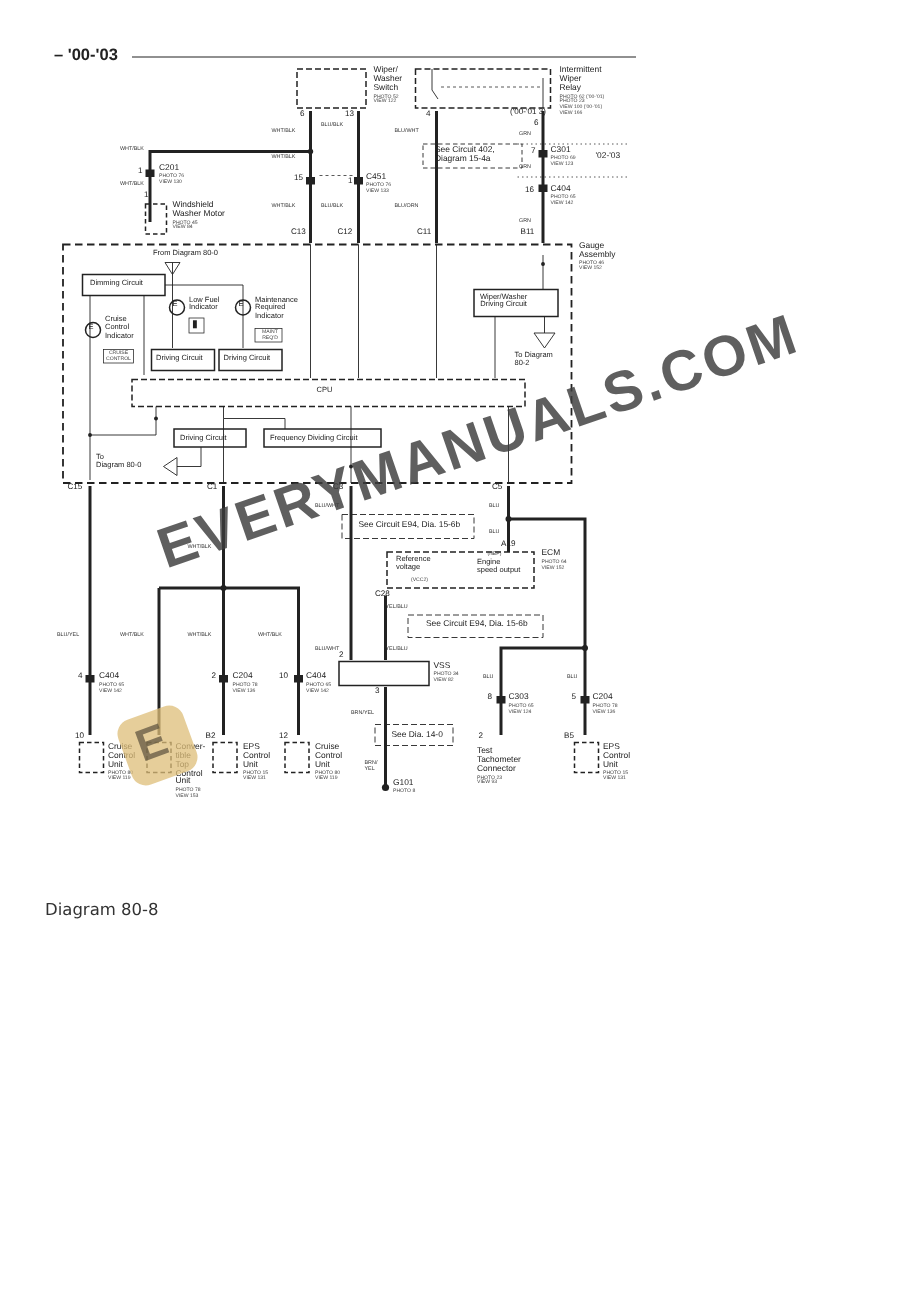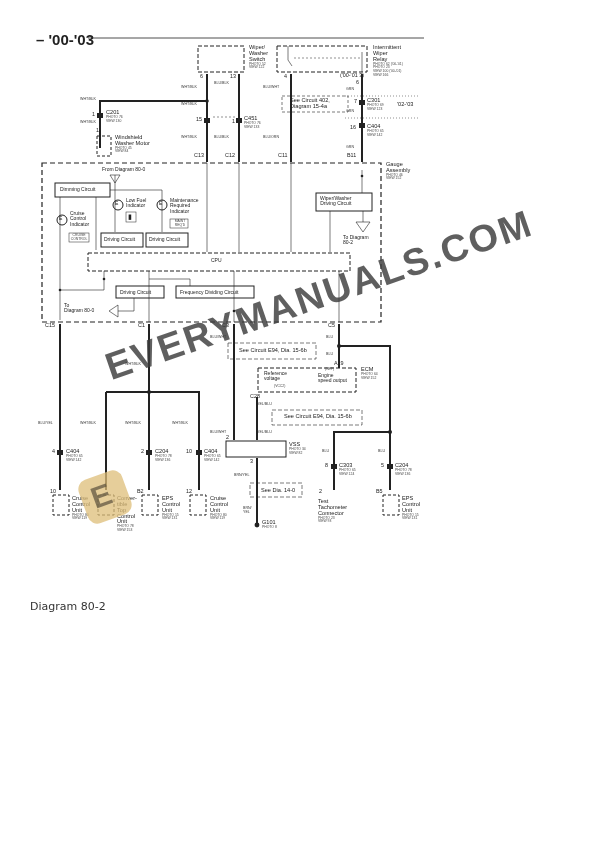--- a/index.html
+++ b/index.html
@@ -5,21 +5,21 @@
   html,body{margin:0;padding:0;background:#fff;}
   body{width:612px;height:866px;position:relative;overflow:hidden;font-family:"Liberation Sans",sans-serif;color:#222;}
   #diagram{position:absolute;left:0;top:0;width:612px;height:600px;}
   .t{position:absolute;font-family:"Liberation Sans",sans-serif;color:#222;white-space:nowrap;line-height:1.05;}
   .lbl{font-size:5.6px;}
   .wire{font-size:3.6px;color:#333;}
   .ph{font-size:3.4px;color:#444;line-height:1.1;}
   .pin{font-size:5.4px;}
   .conn{font-size:5.6px;}
   .box{font-size:5px;}
-  .big{font-size:15px;font-weight:bold;}
+  .big{font-size:11px;font-weight:bold;}
   #caption{position:absolute;left:30px;top:600px;font-size:11px;color:#333;font-family:"DejaVu Sans",sans-serif;}
   #watermark{position:absolute;left:100px;top:348px;font-size:38px;font-weight:bold;color:rgba(60,60,60,0.82);transform:rotate(-19deg);transform-origin:left top;letter-spacing:2px;font-family:"Liberation Sans",sans-serif;}
   #wm-badge{position:absolute;left:82px;top:474px;width:46px;height:46px;background:rgba(222,190,120,0.75);border-radius:10px;transform:rotate(-20deg);}
   #wm-badge span{position:absolute;left:10px;top:4px;font-size:30px;font-weight:bold;color:rgba(90,80,60,0.7);}
 </style>
 </head>
 <body>
 
 <div id="diagram">
 <svg width="612" height="600" viewBox="0 0 612 600" xmlns="http://www.w3.org/2000/svg" style="position:absolute;left:0;top:0">
@@ -402,13 +402,13 @@
   <div class="ph">PHOTO 15</div>
   <div class="ph">VIEW 131</div>
 </div>
 
 <div id="wm-badge">
       <span>E</span>
     </div>
 <div id="watermark">EVERYMANUALS.COM</div>
 </div>
 
-<div id="caption">Diagram 80-2</div>
+<div id="caption">Diagram 80-8</div>
 
 </body></html>

